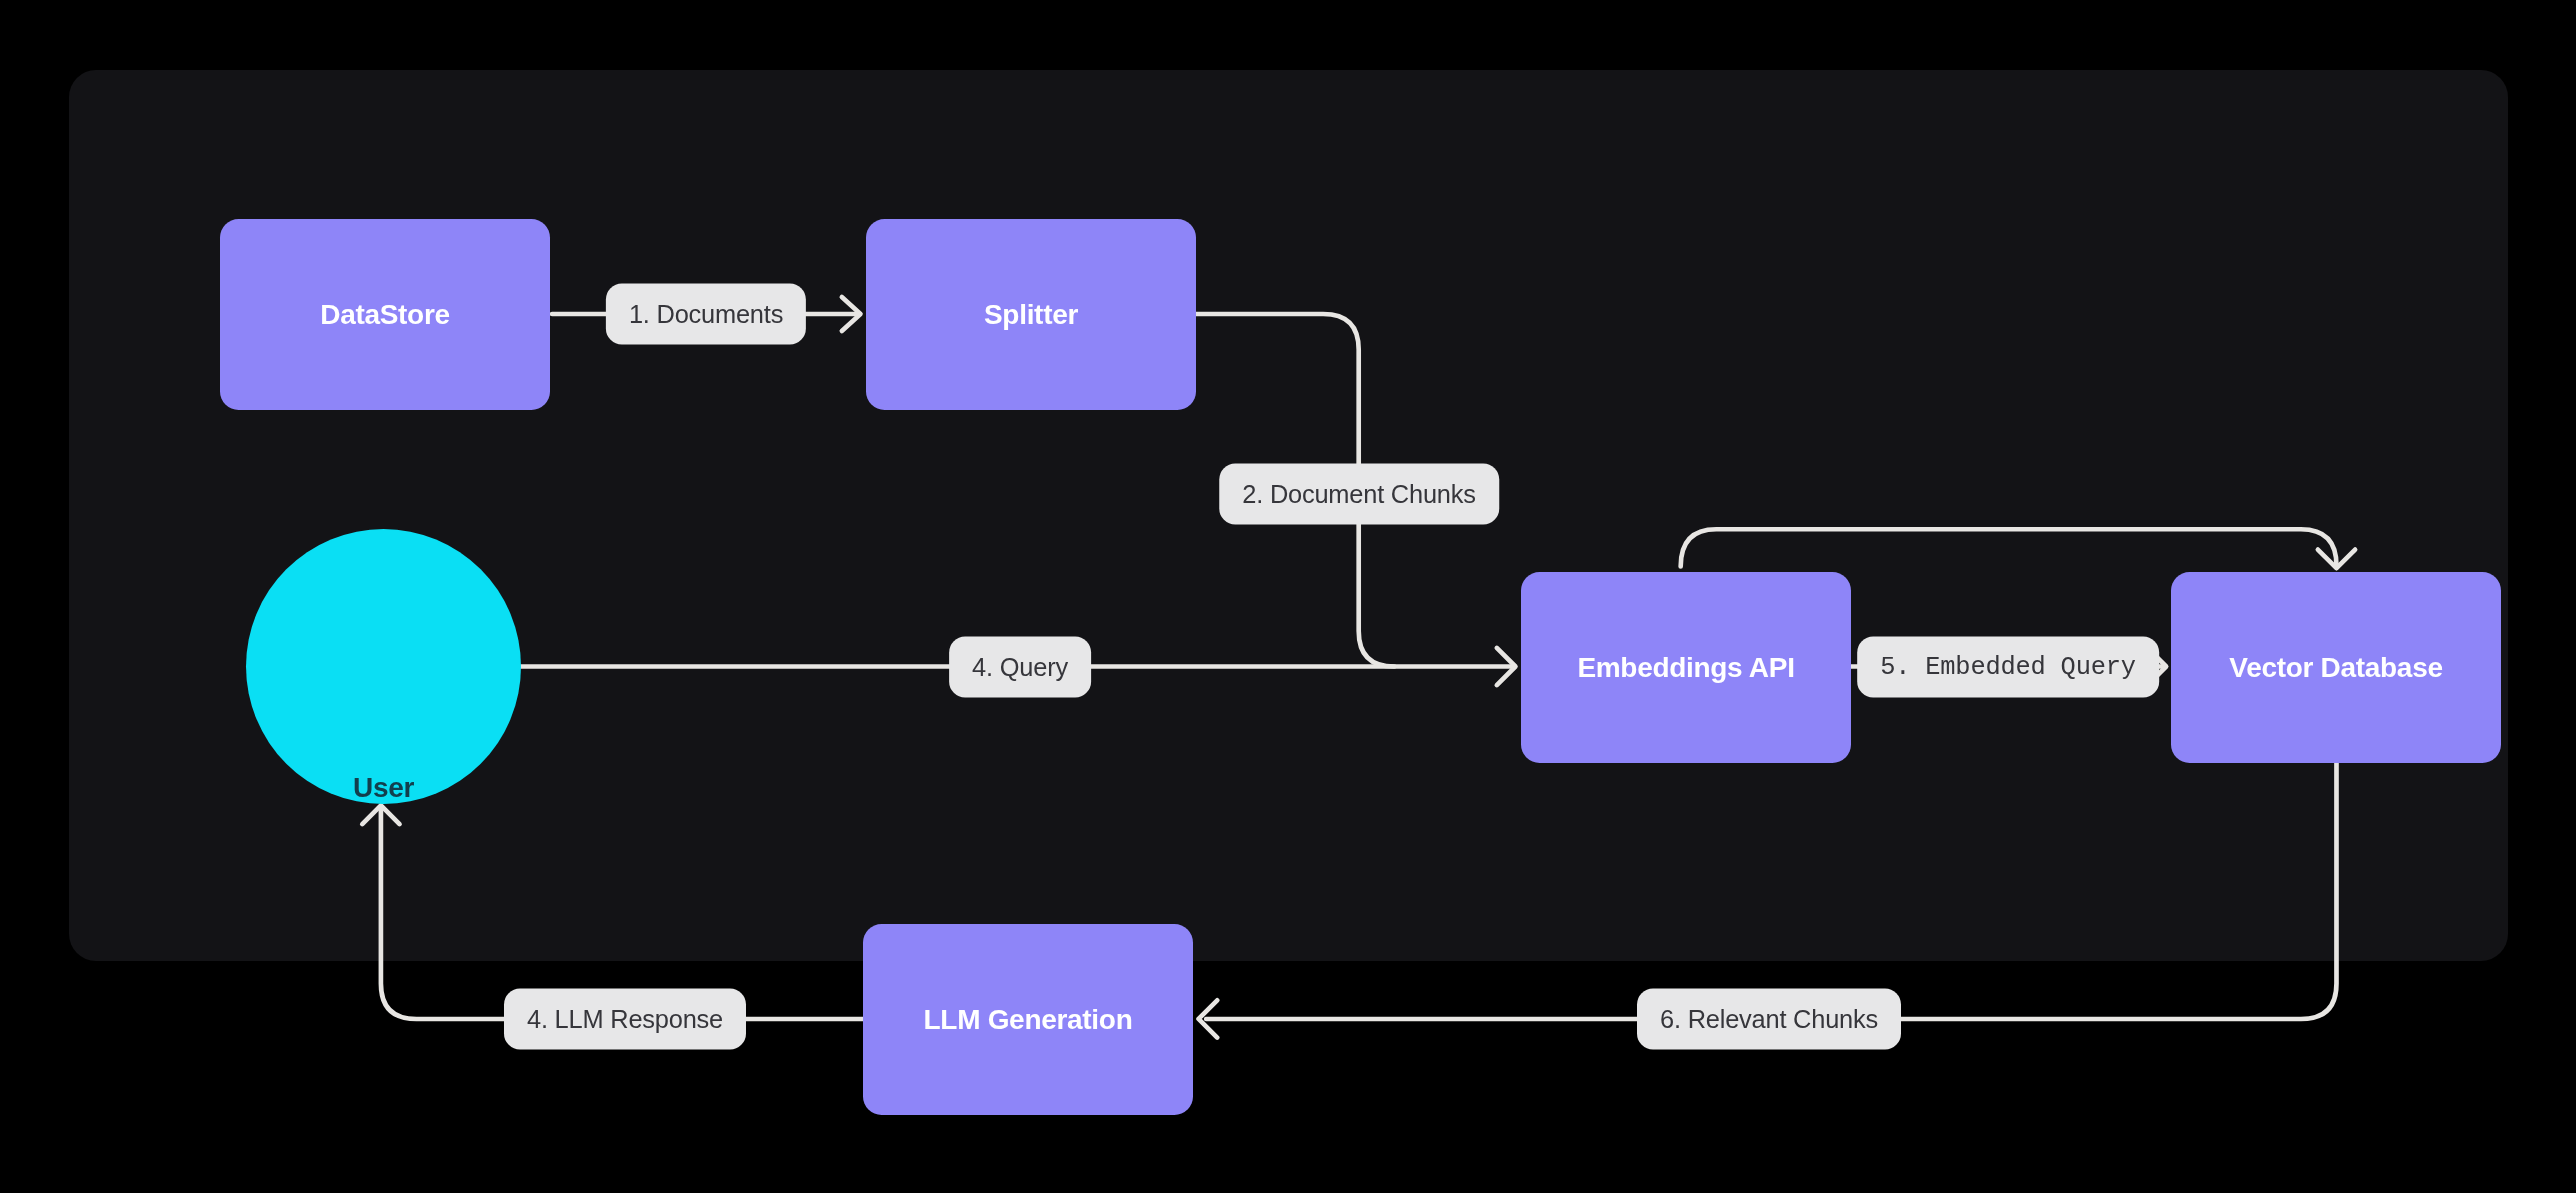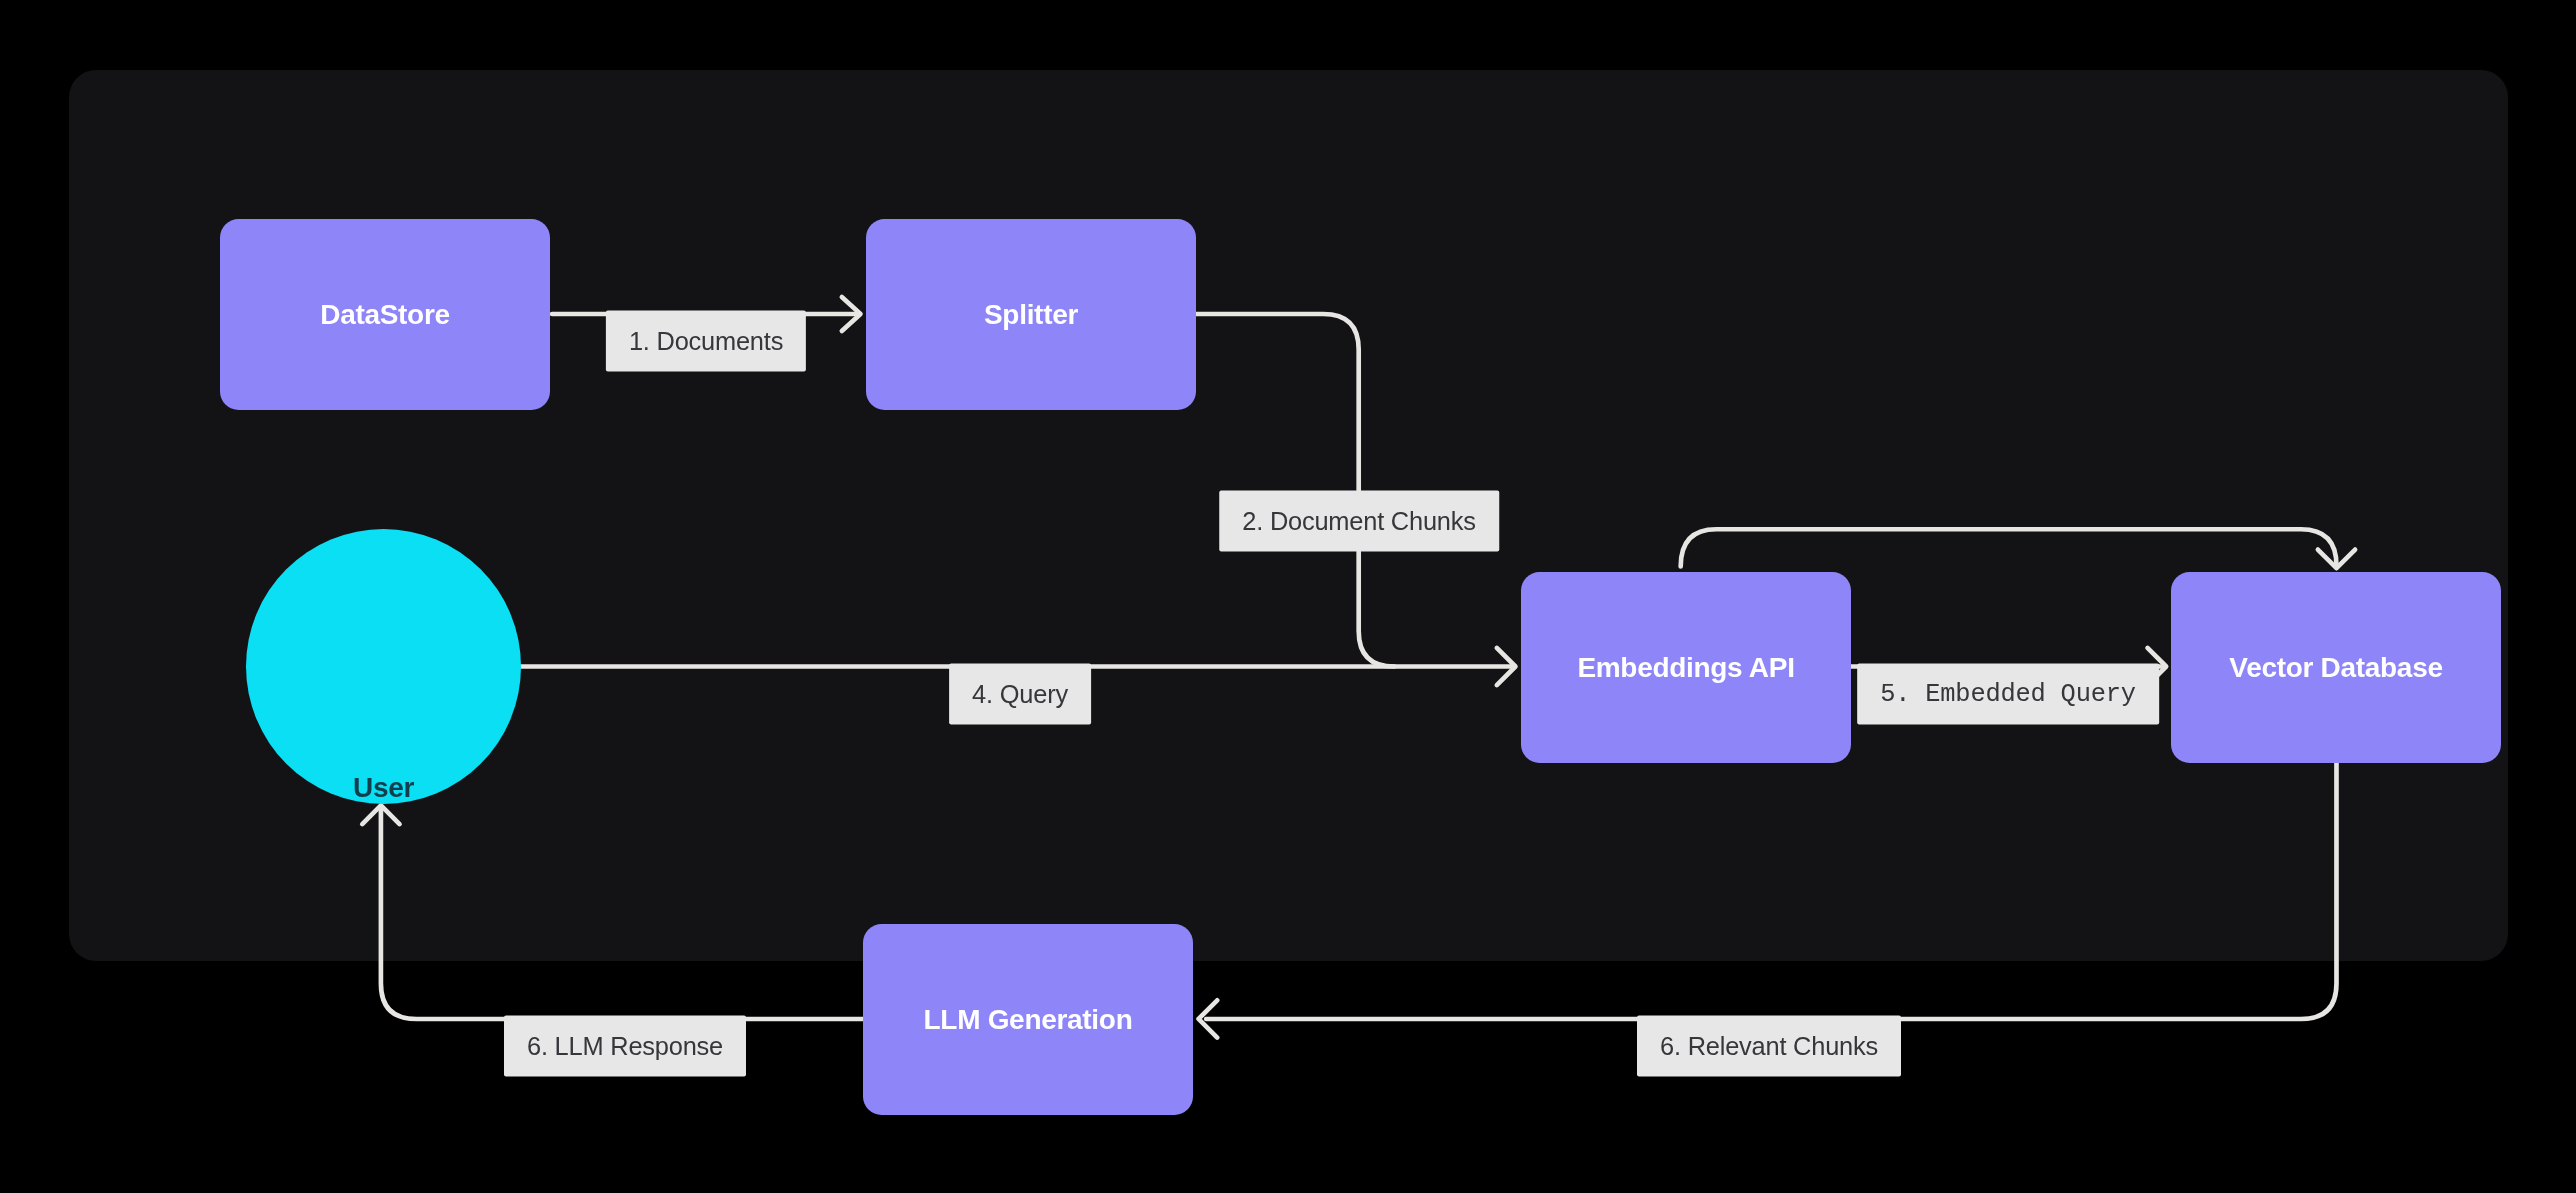--- a/index.html
+++ b/index.html
@@ -39,22 +39,22 @@
   }
   .node.circle{
     width:275px;height:275px;border-radius:50%;background:var(--user-fill);
     color:var(--user-text);
     align-items:flex-end;
   }
   .edge-label{
     position:absolute;transform:translate(-50%,-50%);
     background:var(--label-bg);color:var(--label-text);
     font-size:25.4px;font-weight:500;letter-spacing:-0.2px;
-    padding:16px 23px;border-radius:2px;white-space:nowrap;
-    display:flex;align-items:center;justify-content:center;margin-top:27px;
+    padding:16px 23px;border-radius:16px;white-space:nowrap;
+    display:flex;align-items:center;justify-content:center;
   }
   
   .n-datastore{left:151px;top:149px;}
   .n-splitter{left:797px;top:149px;}
   .n-embeddings{left:1452px;top:502px;}
   .n-vectordb{left:2102px;top:502px;}
   .n-llm{left:794px;top:854px;}
   .n-user{left:177px;top:459px;}
   
   .l-1{left:637px;top:244px;}
@@ -122,18 +122,18 @@
     <div class="edge-label l-4">
       <span>4. Query</span>
     </div>
     <div class="edge-label l-5">
       <span>5. Embedded Query</span>
     </div>
     <div class="edge-label l-6">
       <span>6. Relevant Chunks</span>
     </div>
     <div class="edge-label l-7">
-      <span>6. LLM Response</span>
+      <span>4. LLM Response</span>
     </div>
 
   </div>
 </div>
 
 
 </body></html>

